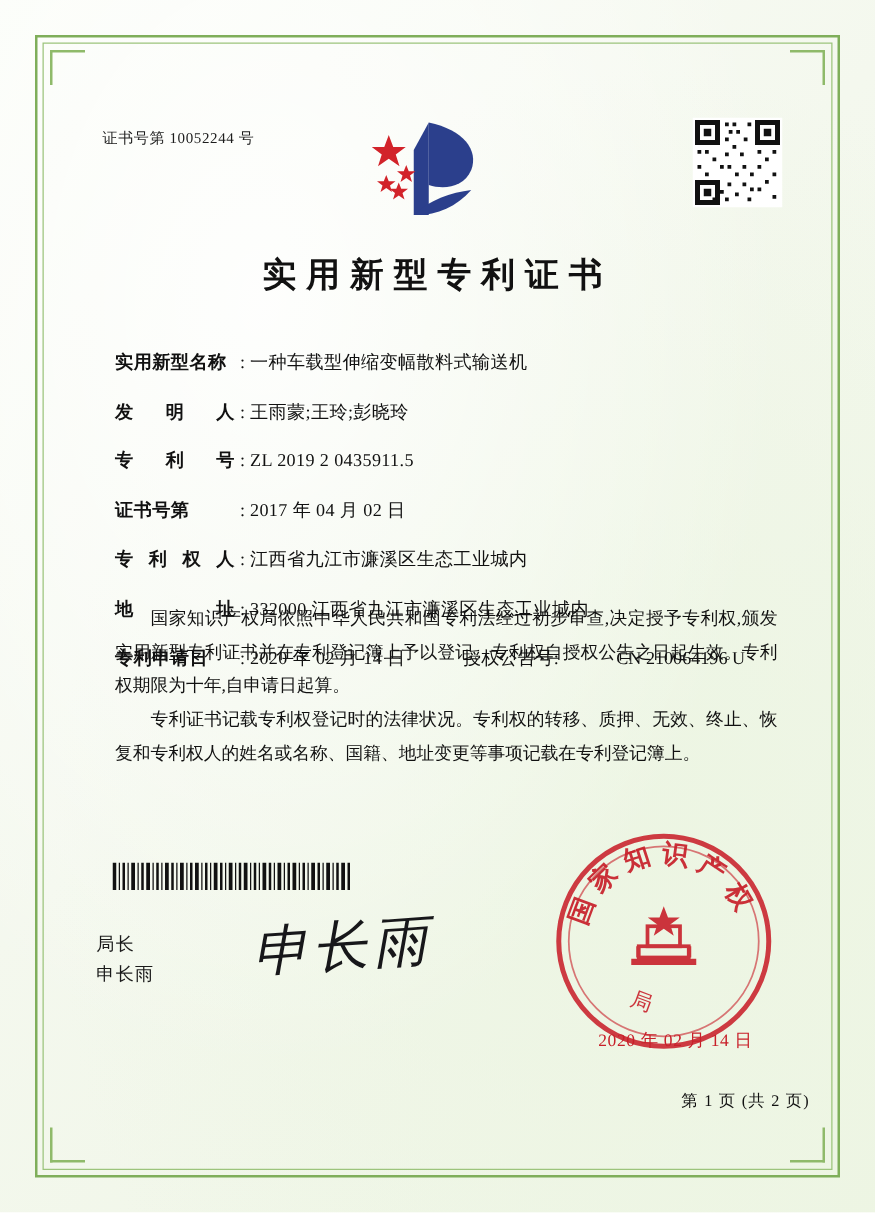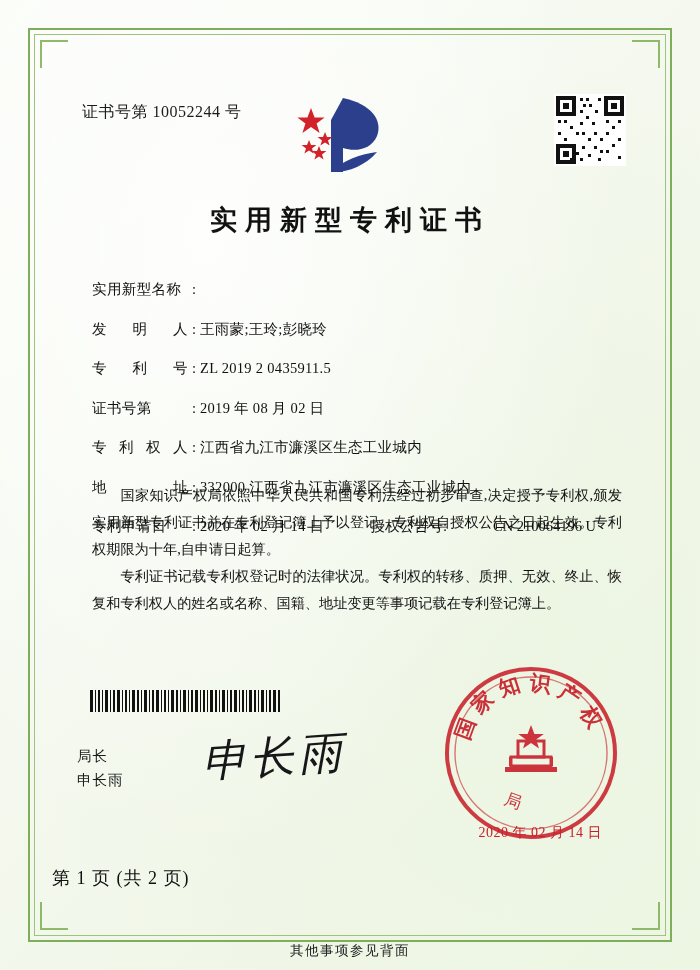--- a/index.html
+++ b/index.html
@@ -68,21 +68,21 @@
     left: 52px;
     top: 52px;
     right: 52px;
     bottom: 52px;
   }
 
   .cert-no {
     position: absolute;
     left: 30px;
     top: 50px;
-    font-size: 16px;
+    font-size: 12px;
     letter-spacing: 0.5px;
     color: #1c1c1c;
   }
 
   .qr {
     position: absolute;
     right: 22px;
     top: 42px;
     width: 72px;
     height: 72px;
@@ -122,20 +122,21 @@
     align-items: baseline;
     margin-bottom: 20.5px;
     font-size: 14.5px;
     color: #111;
   }
   .field-label {
     width: 96px;
     flex: 0 0 96px;
     letter-spacing: 0.4px;
     white-space: nowrap;
+    font-weight: bold;
   }
   .field-label.spread {
     display: flex;
     justify-content: space-between;
   }
   .field-label.spread span { display: inline-block; }
   .field-sep { width: 12px; flex: 0 0 12px; text-align: center; }
   .field-value {
     flex: 1 1 auto;
     letter-spacing: 0.3px;
@@ -202,22 +203,22 @@
     font-size: 14px;
     color: #c8202a;
     letter-spacing: 0.5px;
   }
 
   .page-no {
     position: absolute;
     left: 0;
     right: 0;
     bottom: 28px;
-    text-align: left;
-    font-size: 18px;
+    text-align: right;
+    font-size: 13px;
     letter-spacing: 1px;
     color: #111;
   }
 
   .footnote {
     position: absolute;
     left: 0;
     right: 0;
     bottom: 10px;
     text-align: center;
@@ -315,20 +316,21 @@
       </svg>
     </div>
 
     <div class="main-title">实用新型专利证书</div>
 
     <div class="fields">
 
       <div class="field-row">
         <div class="field-label">实用新型名称</div>
         <div class="field-sep">:</div>
+        <div class="field-value">一种车载型伸缩变幅散料式输送机</div>
       </div>
 
       <div class="field-row">
         <div class="field-label spread">
           <span>发</span>
           <span>明</span>
           <span>人</span>
         </div>
         <div class="field-sep">:</div>
         <div class="field-value">王雨蒙;王玲;彭晓玲</div>
@@ -340,21 +342,21 @@
           <span>利</span>
           <span>号</span>
         </div>
         <div class="field-sep">:</div>
         <div class="field-value">ZL 2019 2 0435911.5</div>
       </div>
 
       <div class="field-row">
         <div class="field-label">证书号第</div>
         <div class="field-sep">:</div>
-        <div class="field-value">2019 年 08 月 02 日</div>
+        <div class="field-value">2017 年 04 月 02 日</div>
       </div>
 
       <div class="field-row">
         <div class="field-label spread">
           <span>专</span>
           <span>利</span>
           <span>权</span>
           <span>人</span>
         </div>
         <div class="field-sep">:</div>
@@ -472,14 +474,13 @@
           <rect x="19" y="-2" width="3" height="9" fill="#c8202a"></rect>
         </g>
       </svg>
     </div>
 
     <div class="seal-date">2020 年 02 月 14 日</div>
 
     <div class="page-no">第 1 页 (共 2 页)</div>
   </div>
 
-  <div class="footnote">其他事项参见背面</div>
 </div>
 
 </body></html>

